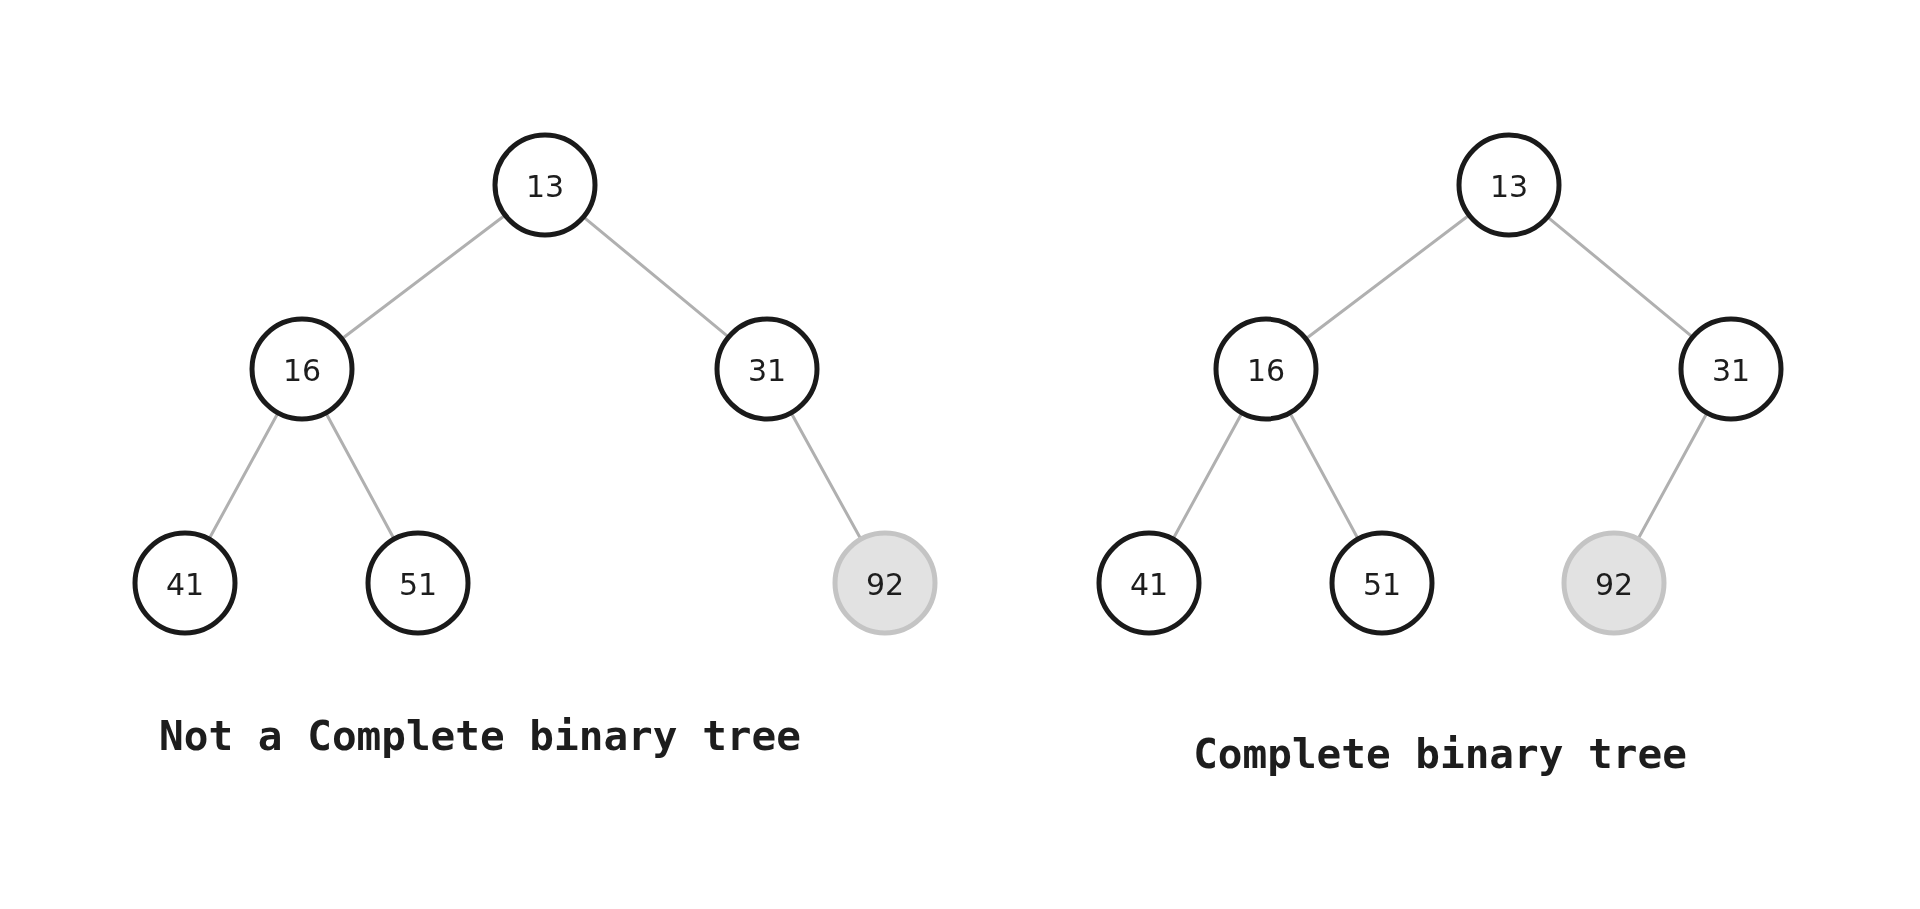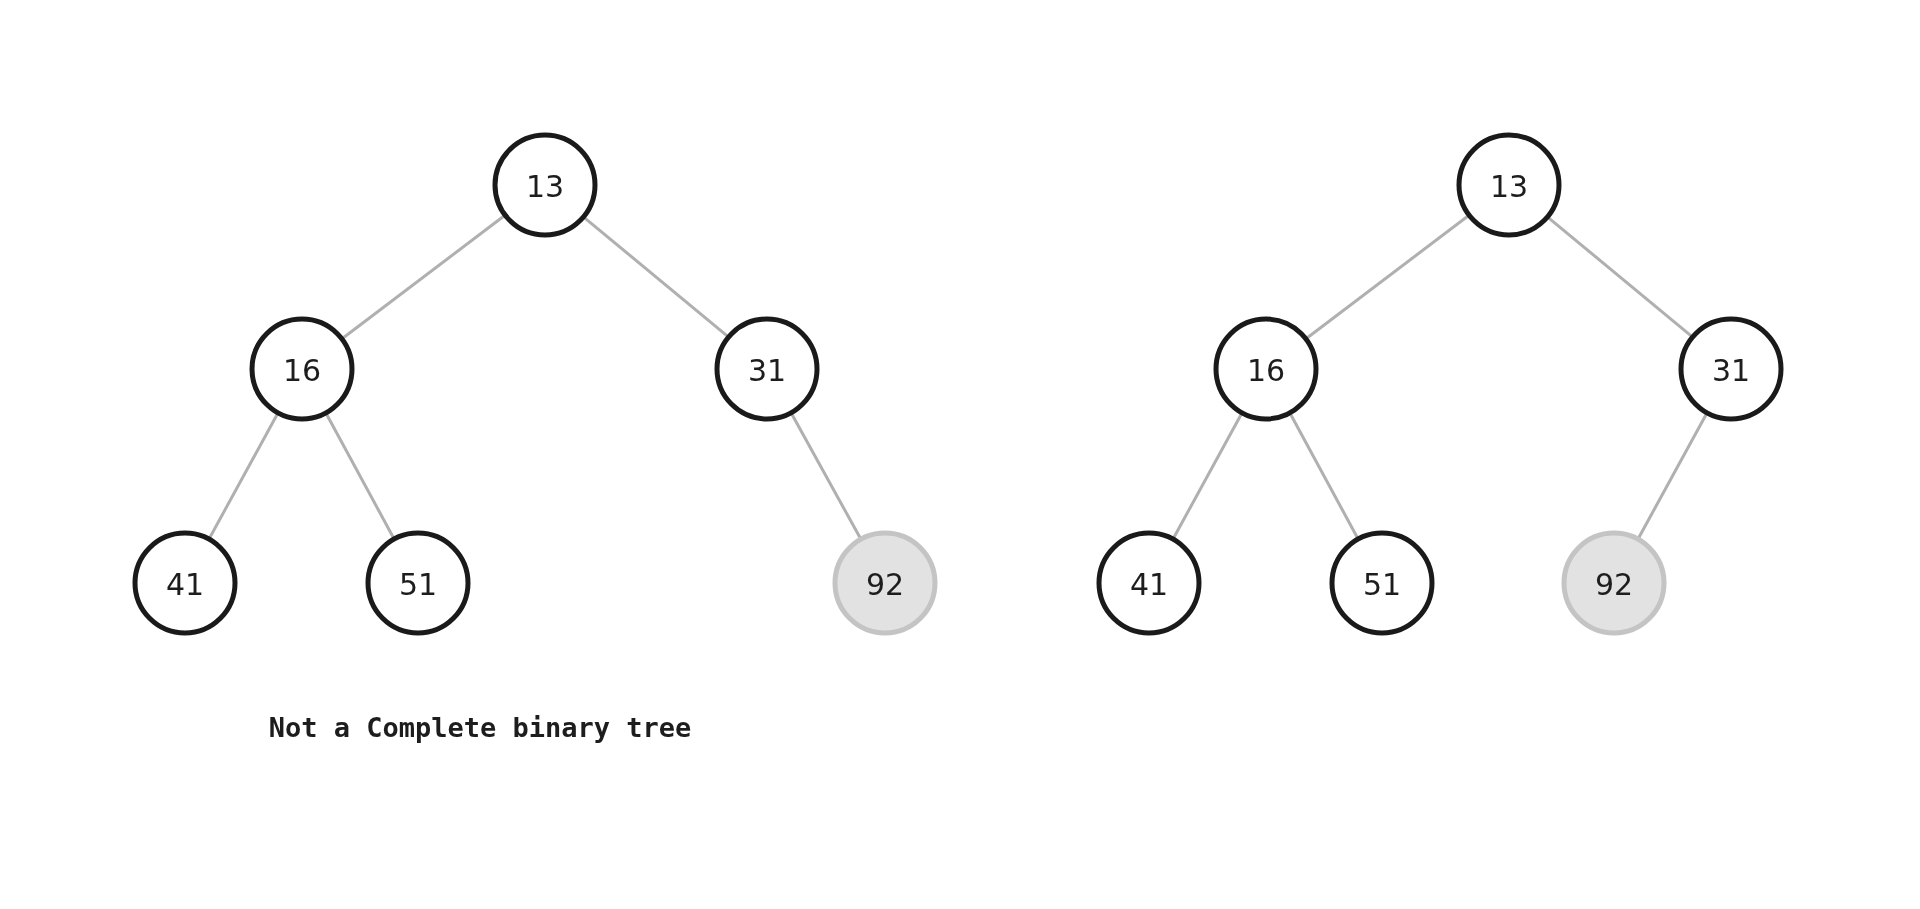--- a/index.html
+++ b/index.html
@@ -61,21 +61,21 @@
     text-anchor: middle;
     dominant-baseline: central;
     pointer-events: none;
   }
   .caption {
     position: absolute;
     width: 960px;
     text-align: center;
     font-family: "DejaVu Sans Mono", "Liberation Mono", monospace;
     font-weight: bold;
-    font-size: 27px;
+    font-size: 41px;
     letter-spacing: 0px;
     color: #1d1d1d;
     white-space: pre;
   }
   #caption-left  { top: 712px; left: 0px; }
   #caption-right { top: 730px; left: 0px; }
 </style>
 </head>
 <body>
 
@@ -145,15 +145,16 @@
         </g>
         <g>
           <circle class="node-circle" cx="422" cy="583" r="50" fill="#ffffff" stroke="#1a1a1a"></circle>
           <text class="node-label" x="422" y="584" fill="#1d1d1d">51</text>
         </g>
         <g>
           <circle class="node-circle highlight" cx="654" cy="583" r="50" fill="#e2e2e2" stroke="#c4c4c4"></circle>
           <text class="node-label" x="654" y="584" fill="#1d1d1d">92</text>
         </g>
       </svg>
+    <div class="caption" id="caption-right">Complete binary tree</div>
   </div>
 
 </div>
 
 </body></html>

